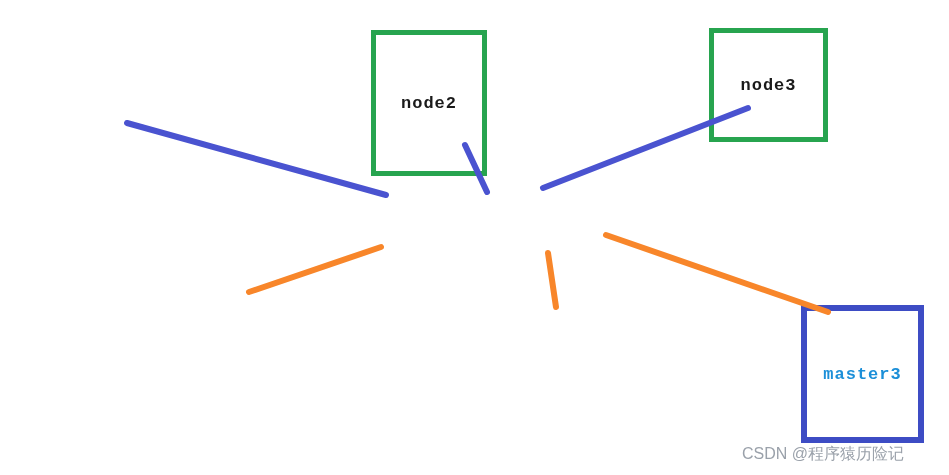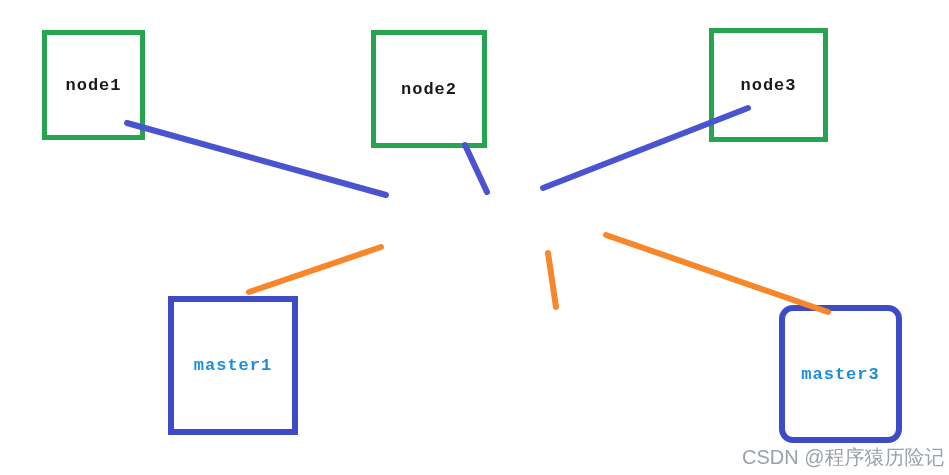--- a/index.html
+++ b/index.html
@@ -50,26 +50,26 @@
     z-index: 1;
   }
   .center-box .label {
     font-family: "DejaVu Sans", sans-serif;
     font-weight: bold;
     font-size: 20px;
     color: #111;
     letter-spacing: 2px;
   }
   #node1 { left: 42px;  top: 30px;  width: 103px; height: 110px; }
-  #node2 { left: 371px; top: 30px;  width: 116px; height: 118px; }
+  #node2 { left: 371px; top: 30px;  width: 116px; height: 146px; }
   #node3 { left: 709px; top: 28px;  width: 119px; height: 114px; }
   #center { left: 385px; top: 188px; width: 220px; height: 62px; }
   #master1 { left: 168px; top: 296px; width: 130px; height: 139px; }
   #master2 { left: 510px; top: 299px; width: 133px; height: 139px; }
-  #master3 { left: 779px; top: 305px; width: 123px; height: 138px; border-radius: 14px; }
+  #master3 { left: 801px; top: 305px; width: 123px; height: 138px; }
 
   svg.links {
     position: absolute;
     left: 0; top: 0;
     width: 949px;
     height: 475px;
     z-index: 2;
     pointer-events: none;
   }
   .link {
@@ -77,46 +77,40 @@
     stroke-linecap: round;
     fill: none;
   }
   .link-blue   { stroke: var(--node-link, #4a53d0); }
   .link-orange { stroke: var(--master-link, #f8862a); }
 
   .watermark {
     position: absolute;
     left: 742px;
     top: 444px;
-    font-size: 20px;
+    font-size: 16px;
     color: var(--watermark, #9aa1aa);
     font-family: "Liberation Sans", sans-serif;
     white-space: nowrap;
     z-index: 3;
   }
 </style>
 </head>
 <body>
 
 <div class="canvas">
 
-  <div class="box node-box" id="node1">
-    <span class="label">node1</span>
-  </div>
   <div class="box node-box" id="node2">
     <span class="label">node2</span>
   </div>
   <div class="box node-box" id="node3">
     <span class="label">node3</span>
   </div>
 
 
-  <div class="box master-box" id="master1">
-    <span class="label">master1</span>
-  </div>
   <div class="box master-box" id="master3">
     <span class="label">master3</span>
   </div>
 
   <svg class="links" viewBox="0 0 949 475">
     <line class="link link-blue" x1="127" y1="123" x2="386" y2="195"></line>
     <line class="link link-blue" x1="465" y1="145" x2="487" y2="192"></line>
     <line class="link link-blue" x1="748" y1="108" x2="543" y2="188"></line>
     <line class="link link-orange" x1="381" y1="247" x2="249" y2="292"></line>
     <line class="link link-orange" x1="548" y1="253" x2="556" y2="307"></line>

